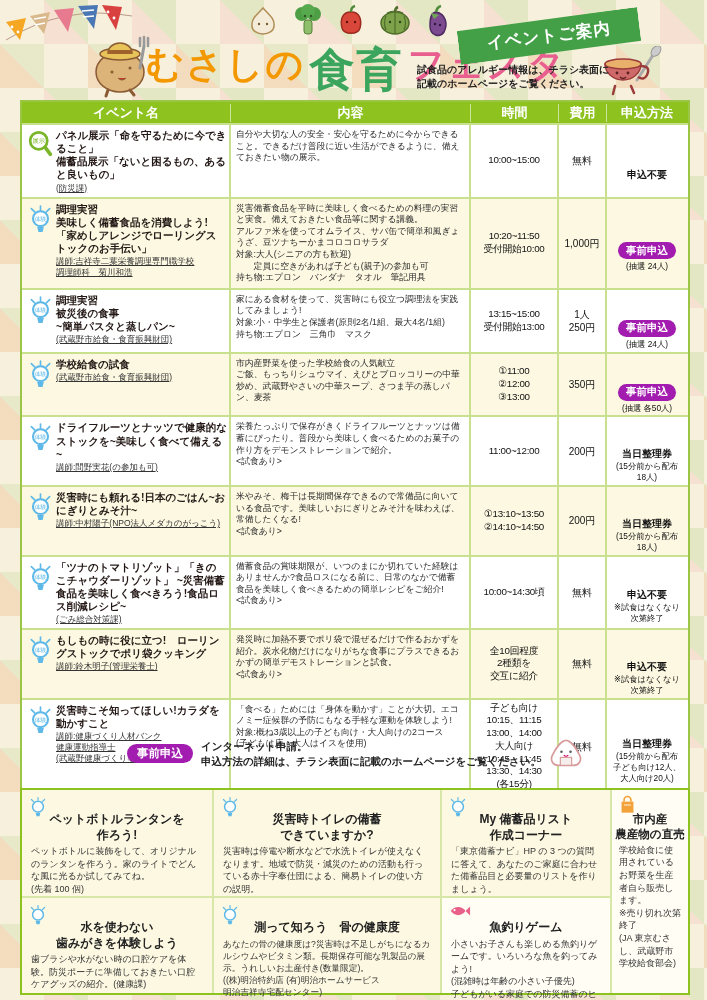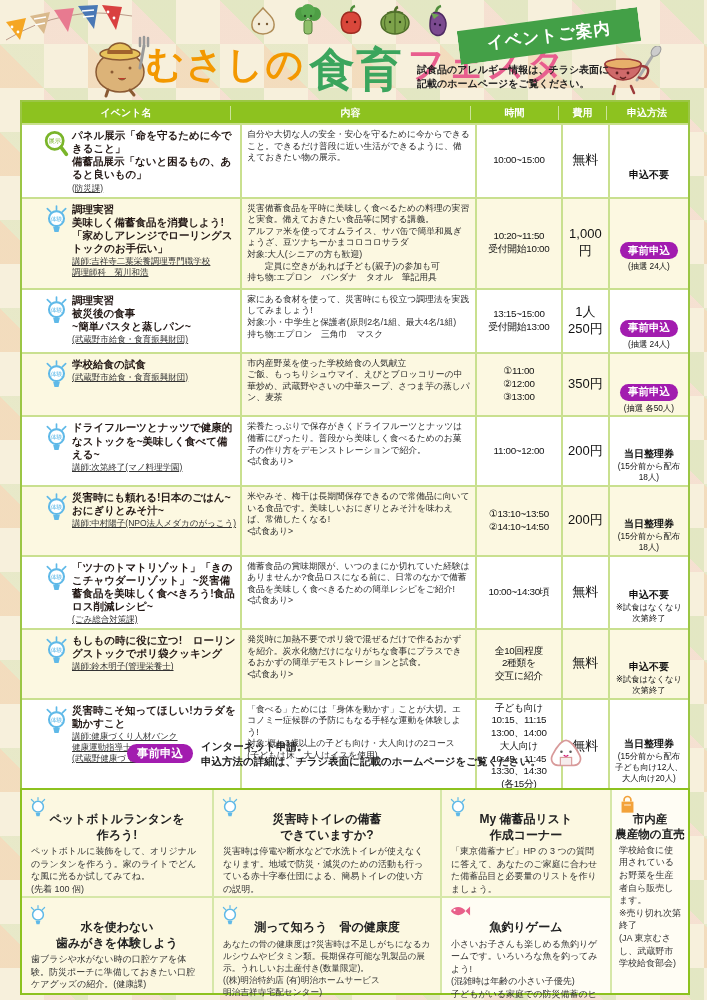--- a/index.html
+++ b/index.html
@@ -26,38 +26,38 @@
   .ribbon {
     position:absolute; right:5px; top:18px; width:182px; height:36px; background:#43a047;
     transform:rotate(-7deg); display:flex; align-items:center; justify-content:center;
     color:#fff; font-weight:bold; font-size:16.5px; letter-spacing:1px;
     clip-path:polygon(0 6%, 100% 0, 100% 94%, 0 100%);
   }
   .allergy { position:absolute; right:8px; top:63px; width:220px; font-size:10px; font-weight:bold;
     color:#222; line-height:1.4; white-space:pre-line; }
   
   .etable { position:absolute; left:20px; top:100px; width:670px; border:2.5px solid #9bc645; background:#fff; }
-  .thead { display:flex; background:#8dc21f; color:#fff; font-weight:bold; font-size:10px; height:21px; align-items:center; text-align:center; }
+  .thead { display:flex; background:#8dc21f; color:#fff; font-weight:bold; font-size:13px; height:21px; align-items:center; text-align:center; }
   .thead > div { border-right:1px solid rgba(255,255,255,.55); }
   .thead > div:last-child { border-right:none; }
   .c-name { width:209px; } .c-cont { width:240px; } .c-time { width:88px; } .c-cost { width:48px; } .c-meth { width:80px; }
-  .trow { display:flex; border-top:2px solid #c9e08f;padding-left:16px; }
+  .trow { display:flex; border-top:2px solid #c9e08f; }
   .trow.cream { background:#fcf8e1; }
   .trow > div { border-right:2px solid #c9e08f; }
   .trow > div:last-child { border-right:none; }
   .cell-name { width:209px; display:flex; padding:4px 2px 3px 2px; }
   .cell-icon { width:32px; flex:none; padding-top:1px; text-align:center; }
   .name-text { flex:1; }
   .ev-title { font-size:10.5px; font-weight:bold; color:#231815; line-height:1.25; white-space:pre-line; }
   .ev-sub   { font-size:8.5px; color:#333; line-height:1.3; white-space:pre-line; margin-top:1px;text-decoration:underline; }
   .cell-cont { width:240px; padding:4px 5px; font-size:8.8px; color:#2b2b2b; line-height:1.32; white-space:pre-line; }
   .cell-time { width:88px; display:flex; align-items:center; justify-content:center; text-align:center;
     font-size:9.8px; color:#111; line-height:1.3; white-space:pre-line; letter-spacing:-.3px; padding:2px; }
   .cell-cost { width:48px; display:flex; align-items:center; justify-content:center; text-align:center;
-    font-size:13px; color:#111; line-height:1.3; white-space:pre-line; }
+    font-size:10px; color:#111; line-height:1.3; white-space:pre-line; }
   .cell-meth { width:80px; display:flex; flex-direction:column; align-items:center; justify-content:center;
     text-align:center; padding:2px 1px;margin-top:28px; }
   .badge { display:inline-block; background:#a21caf; color:#fff; font-weight:bold; font-size:10.5px;
     border-radius:10px; padding:1.5px 8px; margin-bottom:2px; }
   .meth-main { font-size:10px; font-weight:bold; color:#111; }
   .meth-sub { font-size:8.3px; color:#111; line-height:1.3; white-space:pre-line; }
   
   .note-row { position:absolute; left:20px; top:738px; width:670px; display:flex; align-items:center; justify-content:center; gap:8px; }
   .note-text { font-size:10.5px; font-weight:bold; color:#222; line-height:1.45; white-space:pre-line; }
   
@@ -302,21 +302,21 @@
                 <line x1="4" y1="5" x2="8" y2="9"></line>
                 <line x1="15" y1="2" x2="15" y2="6"></line>
                 <line x1="26" y1="5" x2="22" y2="9"></line>
               </g>
               <circle cx="15" cy="17" r="9" fill="#fff" stroke="#5fb9e8" stroke-width="2.5"></circle>
               <text x="15" y="19.5" font-size="7" text-anchor="middle" fill="#5fb9e8">体験</text>
               <path d="M11 27 h8 l-1.5 6 h-5 z" fill="#5fb9e8"></path>
             </svg></div>
         <div class="name-text">
             <div class="ev-title">ドライフルーツとナッツで健康的なストックを~美味しく食べて備える~</div>
-            <div class="ev-sub">講師:次第終了(マノ料理学園)</div>
+            <div class="ev-sub">講師:間野実花(の参加も可)</div>
           </div>
         </div>
       <div class="cell-cont">栄養たっぷりで保存がきくドライフルーツとナッツは備蓄にぴったり。普段から美味しく食べるためのお菓子の作り方をデモンストレーションで紹介。
 &lt;試食あり&gt;</div>
       <div class="cell-time">11:00~12:00</div>
       <div class="cell-cost">200円</div>
       <div class="cell-meth">
           <div class="meth-main">当日整理券</div>
           <div class="meth-sub">(15分前から配布
 18人)</div>

